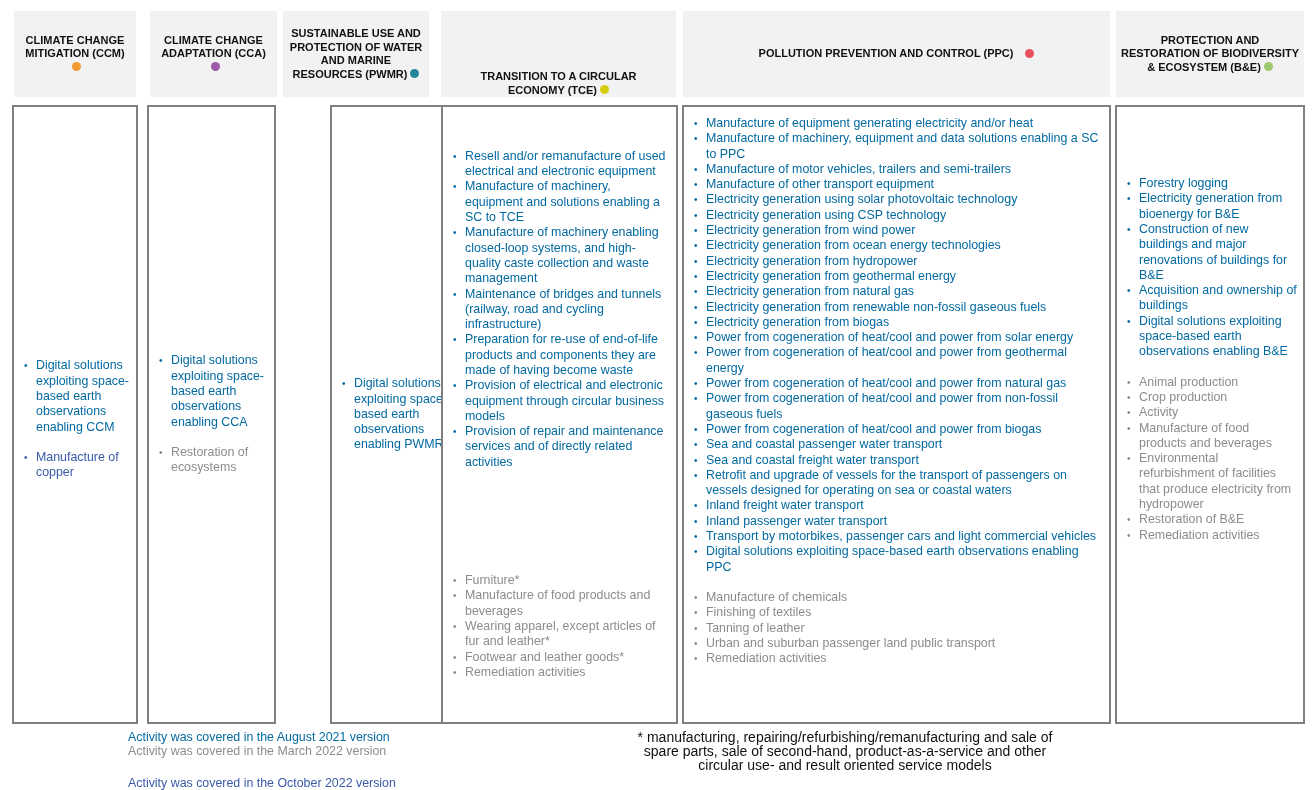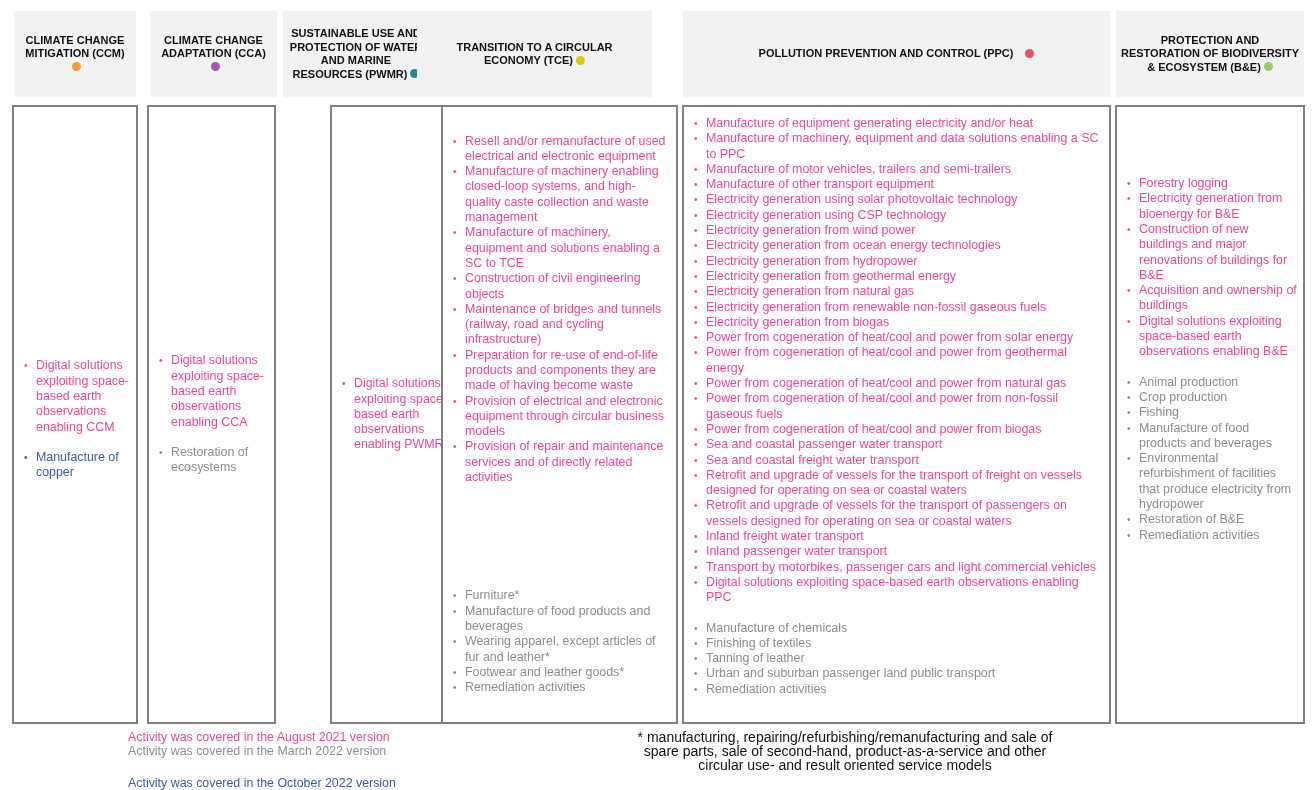--- a/index.html
+++ b/index.html
@@ -21,42 +21,42 @@
     position: absolute; top: 105px; height: 619px;
     border: 2px solid #7f7f7f; background: #fff;
     display: flex; flex-direction: column; justify-content: center;
     padding: 0 6px 0 8px;
     font-size: 12.4px; line-height: 15.3px;
   }
   .box.top { justify-content: flex-start; }
   ul.items { list-style: none; }
   ul.items li { position: relative; padding-left: 14px; }
   ul.items li::before { content: "•"; position: absolute; left: 2px; top: 0; font-size: 10px; }
-  .c-aug { color: #ec4899; }
+  .c-aug { color: #0369a1; }
   .c-mar { color: #8c8c8c; }
   .c-oct { color: #3a5aa8; }
   .gap { height: 15px; }
 
   .legend { position: absolute; left: 128px; top: 730px; font-size: 12.4px; line-height: 15.5px; }
   .legend div { white-space: nowrap; }
   .footnote { position: absolute; left: 625px; top: 730px; width: 440px; text-align: center; font-size: 14px; line-height: 14px; color: #111; }
 </style>
 </head>
 <body>
 
 <div class="hdr" style="left:14px;width:122px;">
   <span><span>CLIMATE CHANGE MITIGATION (CCM)</span><span class="dot" style="background:#f39a32"></span></span>
 </div>
 <div class="hdr" style="left:150px;width:127px;">
   <span><span>CLIMATE CHANGE ADAPTATION (CCA)</span><span class="dot" style="background:#9b59a8"></span></span>
 </div>
 <div class="hdr" style="left:283px;width:146px;">
   <span><span>SUSTAINABLE USE AND PROTECTION OF WATER AND MARINE RESOURCES (PWMR)</span><span class="dot" style="background:#23869a"></span></span>
 </div>
-<div class="hdr" style="left:417px;width:235px;padding:0 30px;">
+<div class="hdr" style="left:441px;width:235px;padding:0 30px;align-items:flex-end;">
   <span><span>TRANSITION TO A CIRCULAR ECONOMY (TCE)</span><span class="dot" style="background:#d8cc10"></span></span>
 </div>
 <div class="hdr" style="left:683px;width:427px;">
   <span><span>POLLUTION PREVENTION AND CONTROL (PPC)</span><span class="dot" style="background:#e8505b;margin-left:12px"></span></span>
 </div>
 <div class="hdr" style="left:1116px;width:188px;padding:0 4px;">
   <span><span>PROTECTION AND RESTORATION OF BIODIVERSITY &amp; ECOSYSTEM (B&amp;E)</span><span class="dot" style="background:#9cc86e"></span></span>
 </div>
 
 <div class="box" style="left:12px;width:126px;padding-top:10px;">
@@ -81,23 +81,22 @@
 
 <div class="box" style="left:282px;width:151px;margin-left:48px;">
   <ul class="items c-aug">
     <li>Digital solutions exploiting space-based earth observations enabling PWMR</li>
   </ul>
 </div>
 
 <div class="box" style="left:441px;width:237px;gap:44px;">
   <ul class="items c-aug">
     <li>Resell and/or remanufacture of used electrical and electronic equipment</li>
+    <li>Manufacture of machinery, equipment and solutions enabling a SC to TCE</li>
     <li>Manufacture of machinery enabling closed-loop systems, and high-quality caste collection and waste management</li>
-    <li>Manufacture of machinery, equipment and solutions enabling a SC to TCE</li>
-    <li>Construction of civil engineering objects</li>
     <li>Maintenance of bridges and tunnels (railway, road and cycling infrastructure)</li>
     <li>Preparation for re-use of end-of-life products and components they are made of having become waste</li>
     <li>Provision of electrical and electronic equipment through circular business models</li>
     <li>Provision of repair and maintenance services and of directly related activities</li>
   </ul>
   <div class="gap"></div>
   <ul class="items c-mar">
     <li>Furniture*</li>
     <li>Manufacture of food products and beverages</li>
     <li>Wearing apparel, except articles of fur and leather*</li>
@@ -121,21 +120,20 @@
     <li>Electricity generation from natural gas</li>
     <li>Electricity generation from renewable non-fossil gaseous fuels</li>
     <li>Electricity generation from biogas</li>
     <li>Power from cogeneration of heat/cool and power from solar energy</li>
     <li>Power from cogeneration of heat/cool and power from geothermal energy</li>
     <li>Power from cogeneration of heat/cool and power from natural gas</li>
     <li>Power from cogeneration of heat/cool and power from non-fossil gaseous fuels</li>
     <li>Power from cogeneration of heat/cool and power from biogas</li>
     <li>Sea and coastal passenger water transport</li>
     <li>Sea and coastal freight water transport</li>
-    <li>Retrofit and upgrade of vessels for the transport of freight on vessels designed for operating on sea or coastal waters</li>
     <li>Retrofit and upgrade of vessels for the transport of passengers on vessels designed for operating on sea or coastal waters</li>
     <li>Inland freight water transport</li>
     <li>Inland passenger water transport</li>
     <li>Transport by motorbikes, passenger cars and light commercial vehicles</li>
     <li>Digital solutions exploiting space-based earth observations enabling PPC</li>
   </ul>
   <div class="gap"></div>
   <ul class="items c-mar">
     <li>Manufacture of chemicals</li>
     <li>Finishing of textiles</li>
@@ -150,21 +148,21 @@
     <li>Forestry logging</li>
     <li>Electricity generation from bioenergy for B&amp;E</li>
     <li>Construction of new buildings and major renovations of buildings for B&amp;E</li>
     <li>Acquisition and ownership of buildings</li>
     <li>Digital solutions exploiting space-based earth observations enabling B&amp;E</li>
   </ul>
   <div class="gap"></div>
   <ul class="items c-mar">
     <li>Animal production</li>
     <li>Crop production</li>
-    <li>Fishing</li>
+    <li>Activity</li>
     <li>Manufacture of food products and beverages</li>
     <li>Environmental refurbishment of facilities that produce electricity from hydropower</li>
     <li>Restoration of B&amp;E</li>
     <li>Remediation activities</li>
   </ul>
 </div>
 
 <div class="legend">
   <div class="c-aug">Activity was covered in the August 2021 version</div>
   <div class="c-mar" style="margin-top:-2px;">Activity was covered in the March 2022 version</div>

